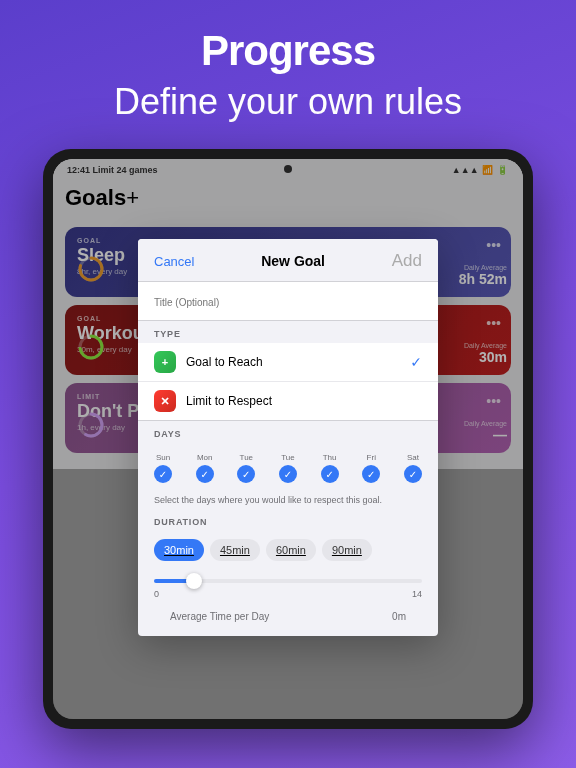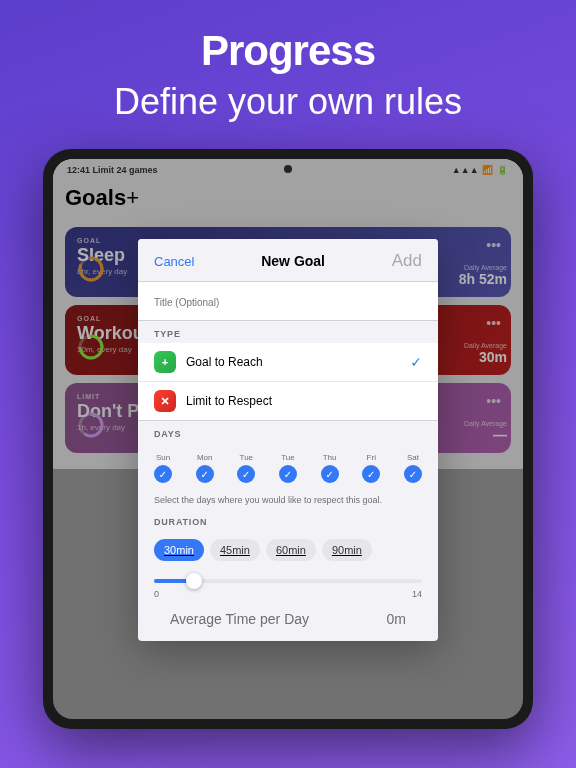--- a/index.html
+++ b/index.html
@@ -397,21 +397,21 @@
     }
 
     .slider-values {
       display: flex;
       justify-content: space-between;
       font-size: 9px;
       color: #6e6e73;
     }
 
     .avg-label {
-      font-size: 14px;
+      font-size: 10px;
       color: #6e6e73;
       padding: 2px 16px 6px;
     }
   </style>
 </head>
 <body>
 
 <div class="header-section">
   <div class="header-title">Progress</div>
   <div class="header-subtitle">Define your own rules</div>

